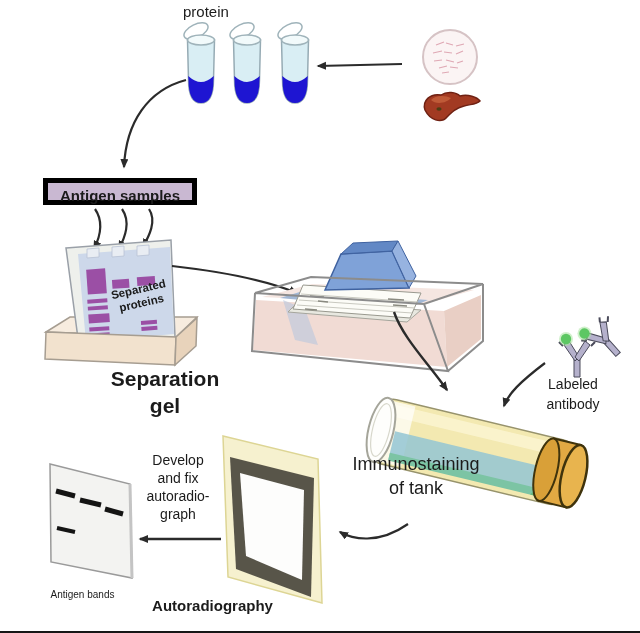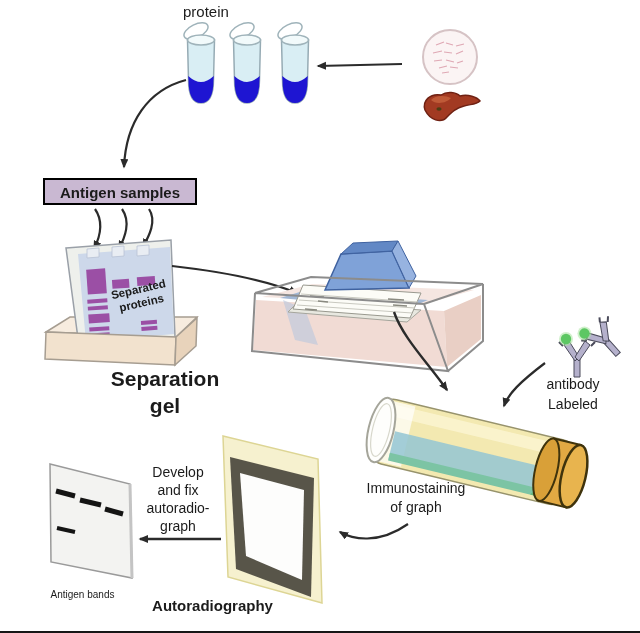--- a/index.html
+++ b/index.html
@@ -5,34 +5,34 @@
   html,body{margin:0;padding:0;background:#ffffff;}
   #canvas{
     position:relative;width:640px;height:633px;overflow:hidden;background:#fff;
     font-family:"Liberation Sans",sans-serif;color:#1b1b1b;
   }
   #scene{position:absolute;left:0;top:0;}
   .lbl{position:absolute;text-align:center;line-height:1.3;}
   #protein-label{left:183px;top:2px;width:60px;text-align:left;font-size:15px;}
   #antigen-box{
     left:43px;top:178px;width:154px;height:27px;background:#c9b8d2;
-    border:2px solid #000000;box-sizing:border-box;
+    border:5px solid #000000;box-sizing:border-box;
     font-weight:bold;font-size:15px;line-height:25px;text-align:center;
   }
   #blotting-label{left:286px;top:175px;width:200px;}
   #blotting-label .t{font-weight:bold;font-size:15px;line-height:19px;}
   #blotting-label .s{font-size:13.5px;line-height:17px;}
   #sep-proteins-label{
     left:104px;top:282px;width:72px;font-weight:bold;font-size:11.5px;
     transform:rotate(-13deg);line-height:1.25;
   }
   #sepgel-label{left:95px;top:365px;width:140px;font-weight:bold;font-size:21px;}
   #antibody-label{left:527px;top:375px;width:92px;font-size:14px;line-height:1.4;}
-  #immuno-label{left:350px;top:479px;width:132px;font-size:14px;line-height:1.35;}
-  #develop-label{left:136px;top:464px;width:84px;font-size:14px;line-height:1.28;}
+  #immuno-label{left:350px;top:452px;width:132px;font-size:18px;line-height:1.35;}
+  #develop-label{left:136px;top:452px;width:84px;font-size:14px;line-height:1.28;}
   #autorad-label{left:140px;top:596px;width:145px;font-weight:bold;font-size:15px;}
   #bands-label{left:20px;top:588px;width:125px;font-size:10px;line-height:1.4;}
   #bottom-border{position:absolute;left:0;bottom:0;width:640px;height:2px;background:#161616;}
 </style>
 </head>
 <body>
 
 <div id="canvas">
 
 <svg id="scene" width="640" height="633" viewBox="0 0 640 633">
@@ -180,27 +180,27 @@
 
 
 <div class="lbl" id="sep-proteins-label">
   <div>Separated</div>
   <div>proteins</div>
 </div>
 
 <div class="lbl" id="sepgel-label">Separation gel</div>
 
 <div class="lbl" id="antibody-label">
+  <div>Labeled</div>
   <div>antibody</div>
-  <div>Labeled</div>
 </div>
 
 <div class="lbl" id="immuno-label">
   <div>Immunostaining</div>
-  <div>of graph</div>
+  <div>of tank</div>
 </div>
 
 <div class="lbl" id="develop-label">
   <div>Develop</div>
   <div>and fix</div>
   <div>autoradio-</div>
   <div>graph</div>
 </div>
 
 <div class="lbl" id="autorad-label">Autoradiography</div>

